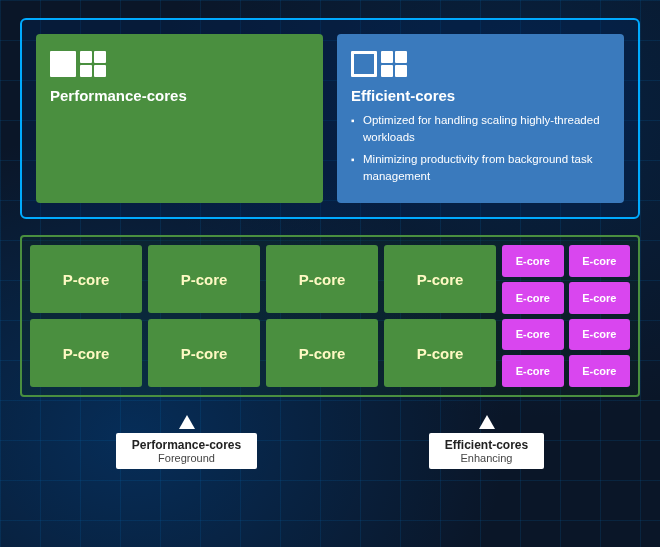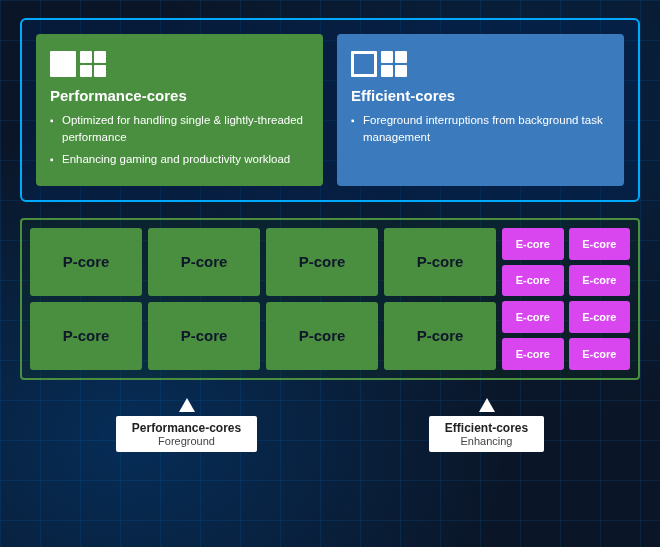--- a/index.html
+++ b/index.html
@@ -164,21 +164,21 @@
     .p-cores-grid {
       display: grid;
       grid-template-columns: repeat(4, 1fr);
       grid-template-rows: 1fr 1fr;
       gap: 6px;
       flex: 1;
     }
 
     .p-core-cell {
       background-color: #4a8f3f;
-      color: #0f172a;
+      color: #fef9c3;
       font-size: 15px;
       font-weight: 600;
       display: flex;
       align-items: center;
       justify-content: center;
       border-radius: 3px;
       padding: 16px 18px;
       min-height: 68px;
     }
 
@@ -256,39 +256,36 @@
       <div class="card-icon pcore-icon-wrap">
         <div class="pcore-big-square"></div>
         <div class="pcore-small-grid">
           <div class="icon-cell"></div>
           <div class="icon-cell"></div>
           <div class="icon-cell"></div>
           <div class="icon-cell"></div>
         </div>
       </div>
       <div class="card-title">Performance-cores</div>
-      <ul class="card-bullets">
-        <li>Optimized for handling single &amp; lightly-threaded performance</li>
-        <li>Enhancing gaming and productivity workload</li>
-      </ul>
     </div>
 
     <div class="card card-ecore">
       <div class="card-icon ecore-icon-wrap">
         <div class="ecore-outline-square"></div>
         <div class="ecore-small-grid">
           <div class="icon-cell"></div>
           <div class="icon-cell"></div>
           <div class="icon-cell"></div>
           <div class="icon-cell"></div>
         </div>
       </div>
       <div class="card-title">Efficient-cores</div>
       <ul class="card-bullets">
-        <li>Foreground interruptions from background task management</li>
+        <li>Optimized for handling scaling highly-threaded workloads</li>
+        <li>Minimizing productivity from background task management</li>
       </ul>
     </div>
 
   </div>
 
   <div class="core-grid-section">
 
     <div class="p-cores-grid">
       <div class="p-core-cell">P-core</div>
       <div class="p-core-cell">P-core</div>

